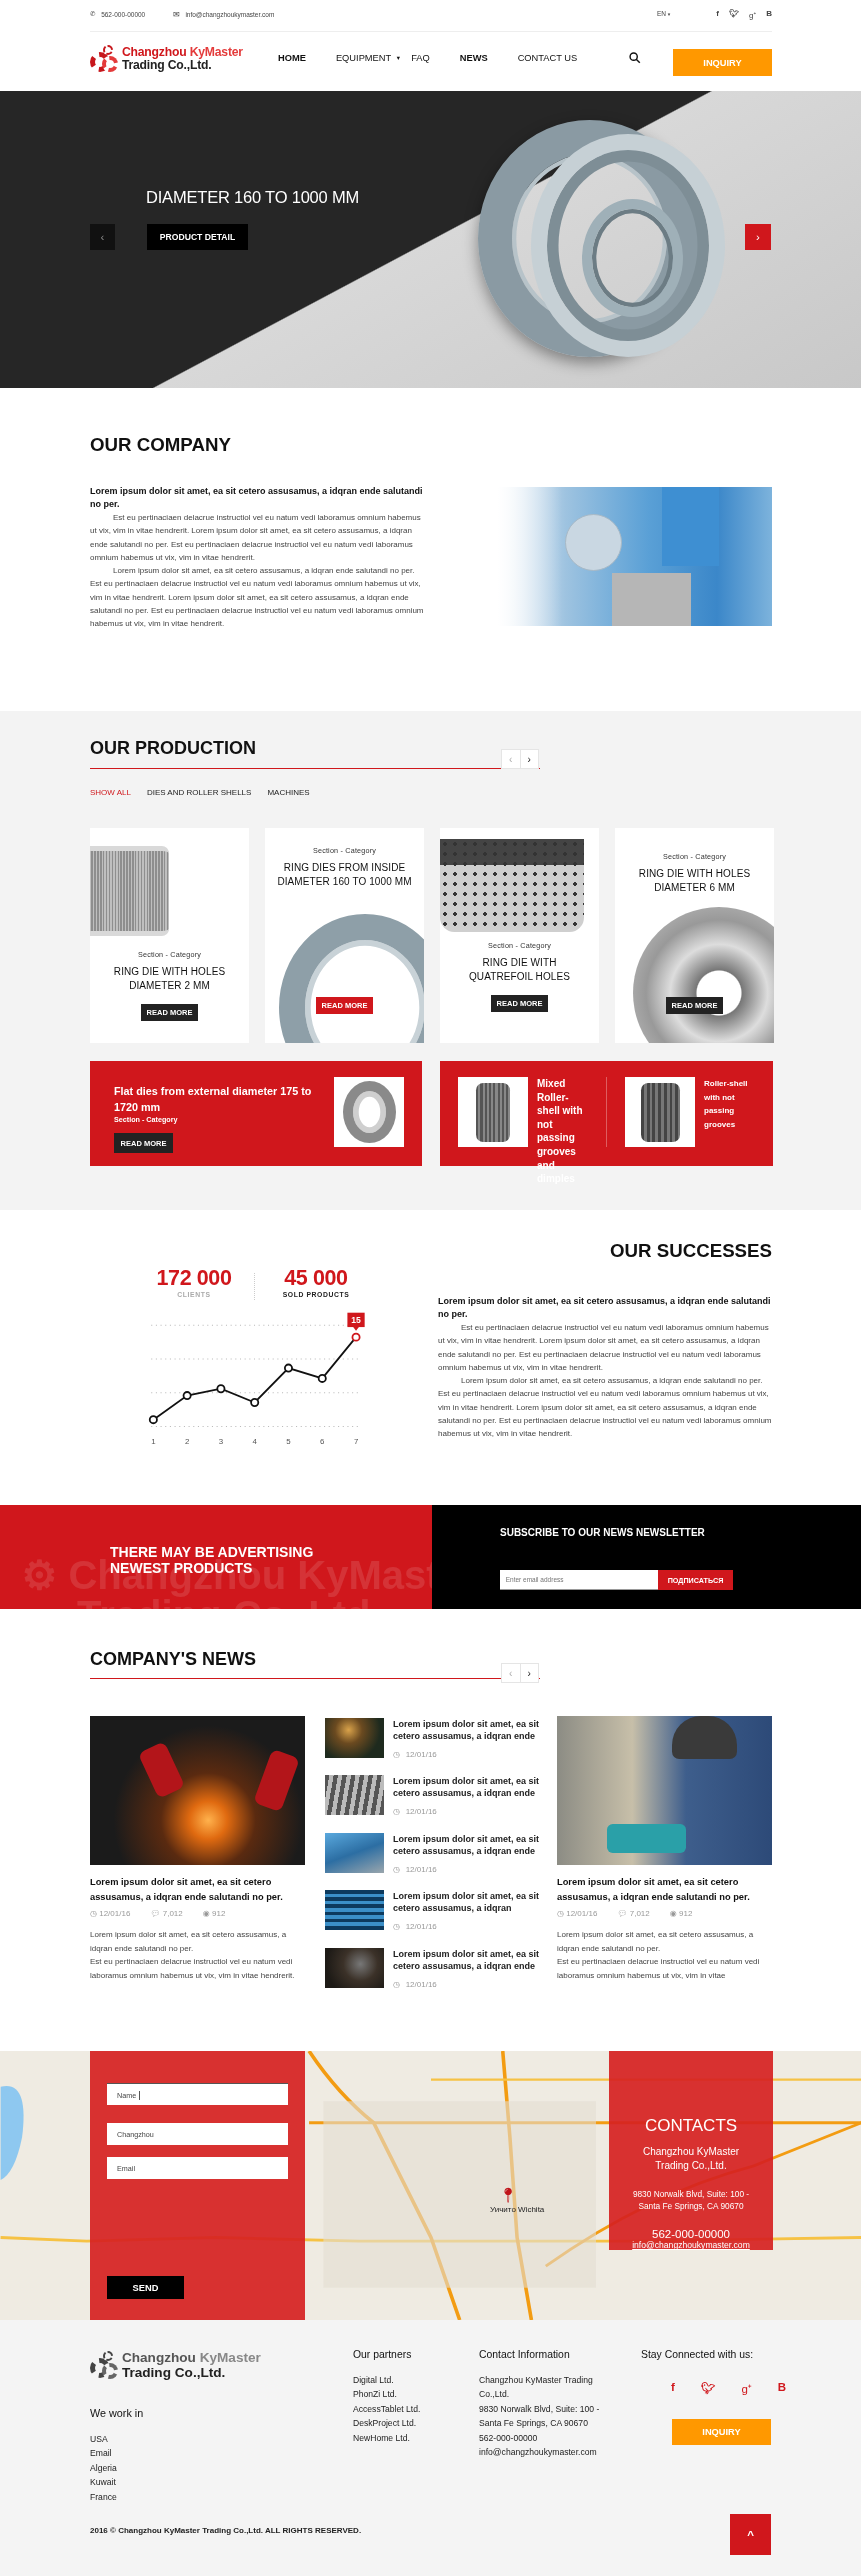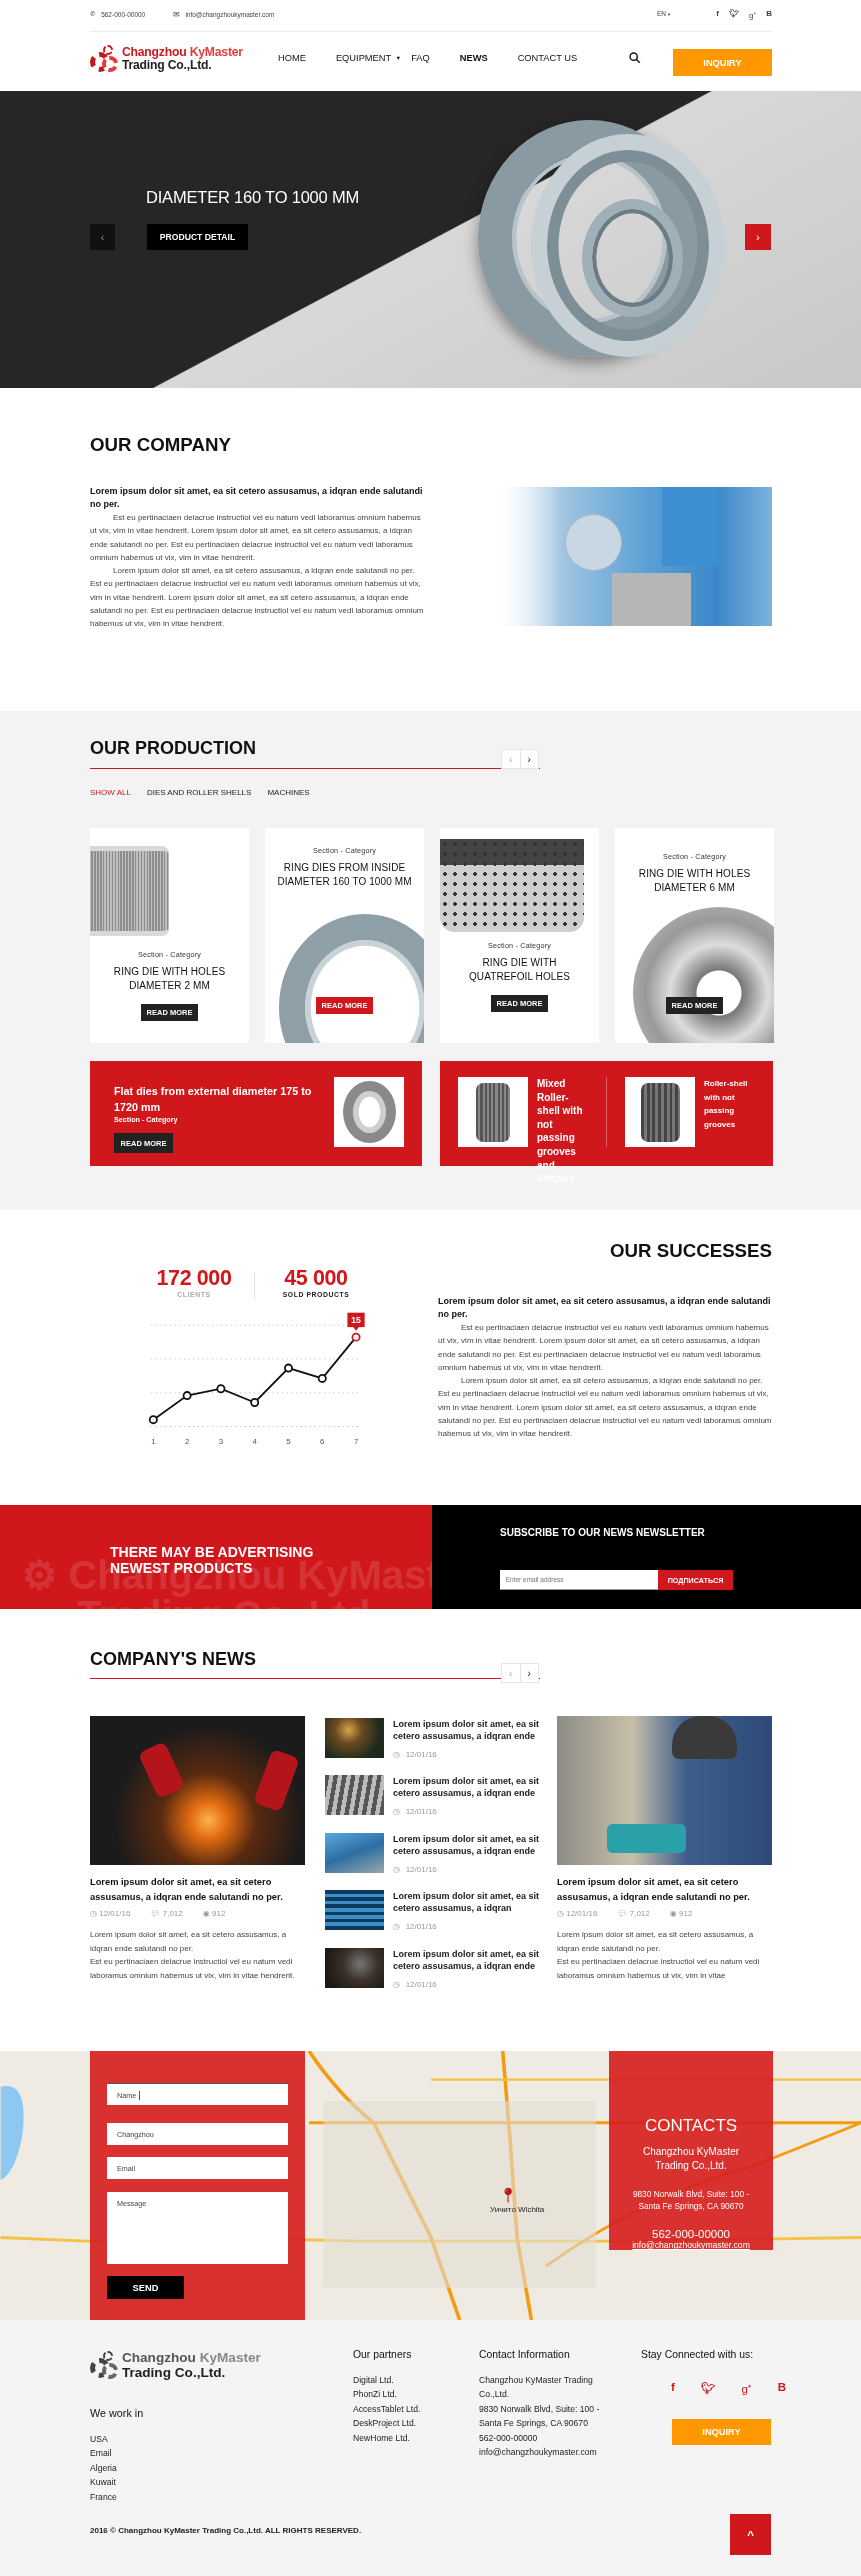--- a/index.html
+++ b/index.html
@@ -103,21 +103,21 @@
       <div class="gear" style="left:11.5px;top:11.5px;width:16px;height:16px;border:4.3px dashed #e43b3b;background:#fff"></div>
       <div class="gear" style="left:13px;top:0;width:10px;height:10px;border:2.9px dashed #c7171c;background:#fff"></div>
     </div>
     <div class="text">
       <div><span class="l1">Changzhou</span> <span class="l1" style="color:#e43b3b">KyMaster</span></div>
       <div class="l2">Trading Co.,Ltd.</div>
     </div>
   </div>
   <div class="navlinks">
     <span>
-        <b style="font-weight:normal">HOME</b>
+        <b style="font-weight:bold">HOME</b>
       </span>
     <span>
         <b style="font-weight:normal">EQUIPMENT</b>
         <i style="font-style:normal;font-size:5.7px">▼</i>
       </span>
     <span style="margin-left:-20px">
         <b style="font-weight:normal">FAQ</b>
       </span>
     <span>
         <b style="font-weight:bold">NEWS</b>
@@ -377,21 +377,20 @@
     <path d="M760,300 Q900,200 1050,160 Q1150,120 1200,100" stroke="#f39c12" stroke-width="4" fill="none"></path>
     <rect x="450" y="70" width="380" height="260" fill="#e2ddd2" opacity=".6"></rect>
   </svg>
   <div style="position:absolute;left:499px;top:136px;color:#c0141a;font-size:14.4px">📍︎</div>
   <div style="position:absolute;left:490px;top:155px;font-size:8px;line-height:8.6px;color:#222">Уичито Wichita</div>
 
   <div class="formbox">
     <div class="fld" style="top:32px;border-top:1.4px solid #555"><span>Name</span> <span style="border-left:0.7px solid #555;margin-left:2.9px"></span></div>
     <div class="fld" style="top:72px">Changzhou</div>
     <div class="fld" style="top:106px">Email</div>
-    <div class="fld" style="top:141px;height:72px">Message</div>
     <div style="position:absolute;left:17px;top:225px;width:77px;height:23px;background:#000;color:#fff;font-size:9.3px;font-weight:bold;display:flex;align-items:center;justify-content:center">SEND</div>
   </div>
 
   <div class="contbox">
     <div style="margin-top:65px;font-size:17px">CONTACTS</div>
     <div style="margin:8.6px 21.5px 0;font-size:10px;line-height:14.4px">Changzhou KyMaster Trading Co.,Ltd.</div>
     <div style="margin:16px 14.4px 0;font-size:8.3px;line-height:11.5px">9830 Norwalk Blvd, Suite: 100 - Santa Fe Springs, CA 90670</div>
     <div style="margin-top:16px;font-size:11.5px">562-000-00000</div>
     <div style="font-size:8.6px;text-decoration:underline">info@changzhoukymaster.com</div>
   </div>

